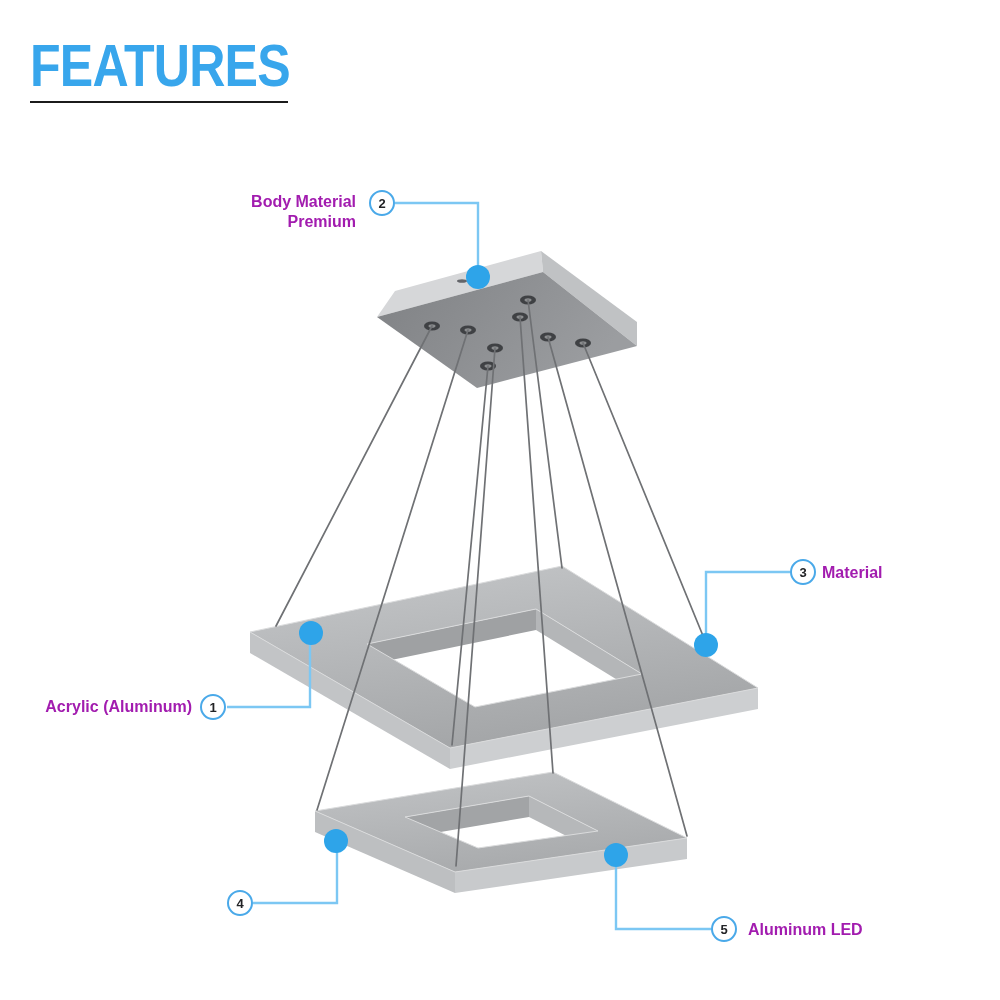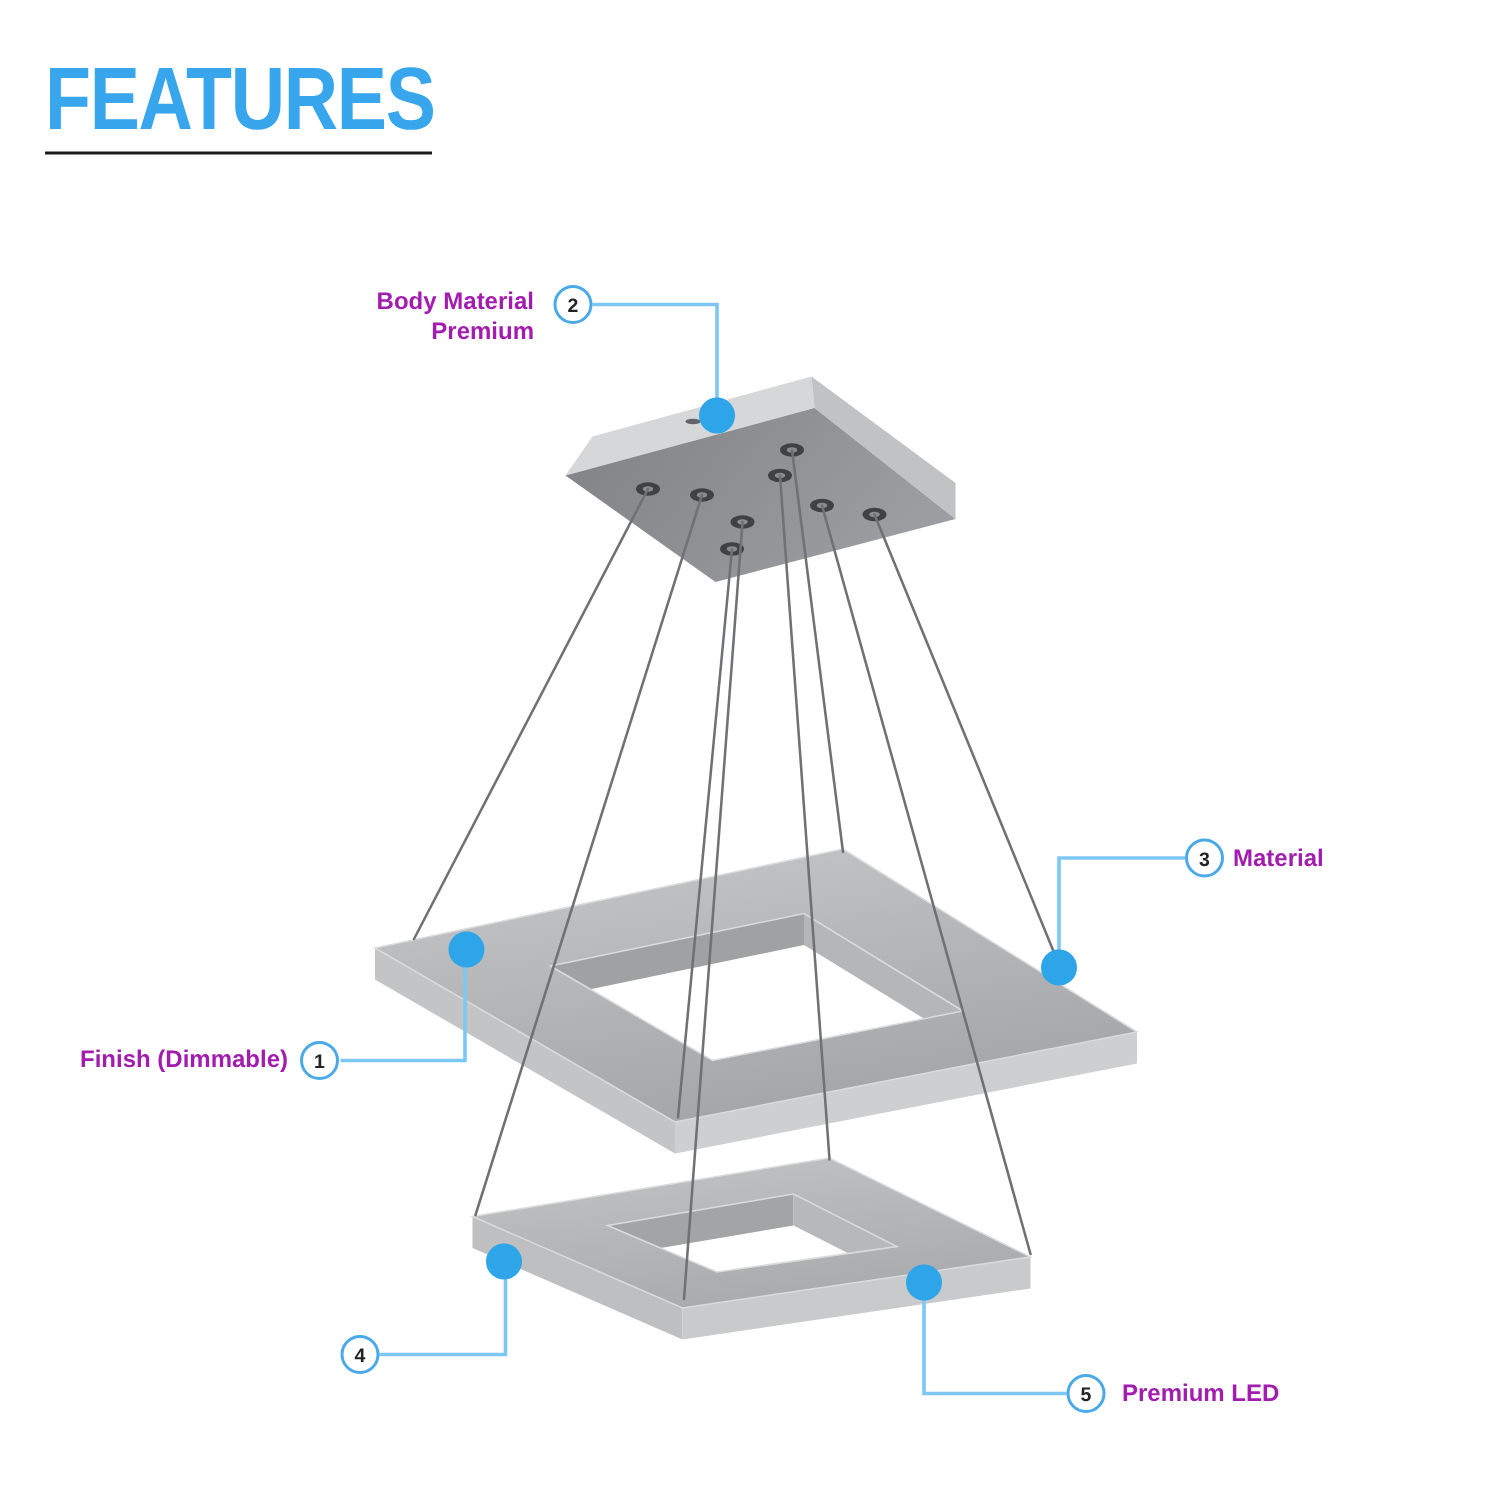--- a/index.html
+++ b/index.html
@@ -122,16 +122,16 @@
   </div>
   <div class="callout-badge" style="left:711px;top:916px;">
     <span>5</span>
   </div>
 
   <div class="callout-label align-right" style="left:156px;top:192px;width:200px;">
     <div>Body Material</div>
     <div>Premium</div>
   </div>
   <div class="callout-label" style="left:822px;top:563px;">Material</div>
-  <div class="callout-label align-right" style="left:0px;top:697px;width:192px;">Finish (Dimmable)</div>
-  <div class="callout-label" style="left:748px;top:920px;">Premium LED</div>
+  <div class="callout-label align-right" style="left:0px;top:697px;width:192px;">Acrylic (Aluminum)</div>
+  <div class="callout-label" style="left:748px;top:920px;">Aluminum LED</div>
 
 </div>
 
 </body></html>

